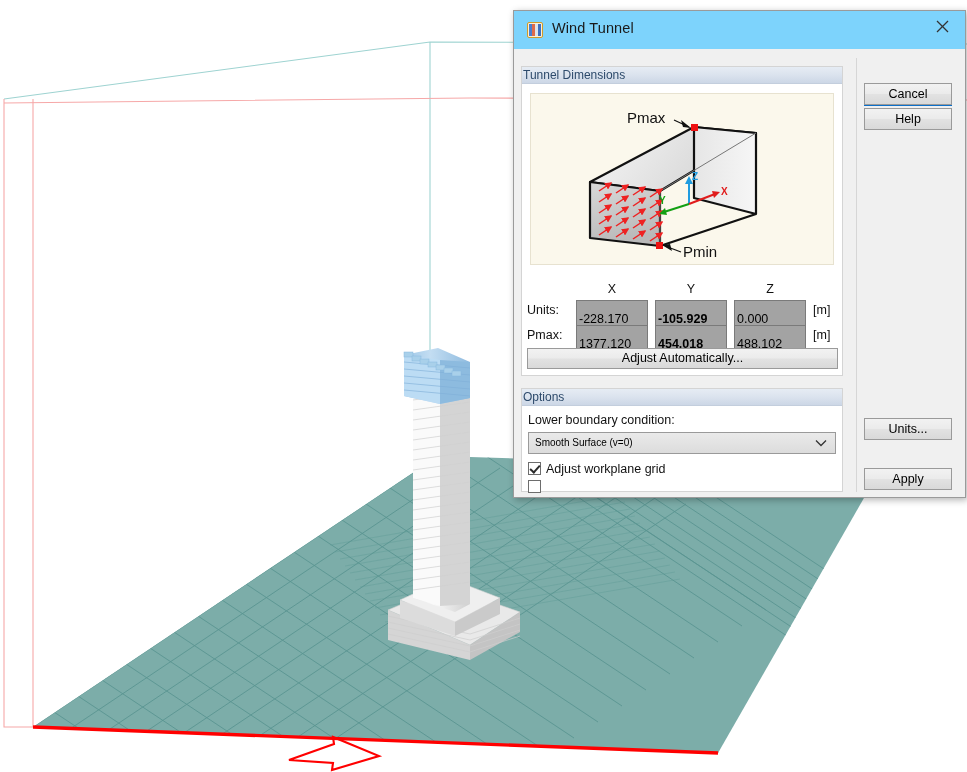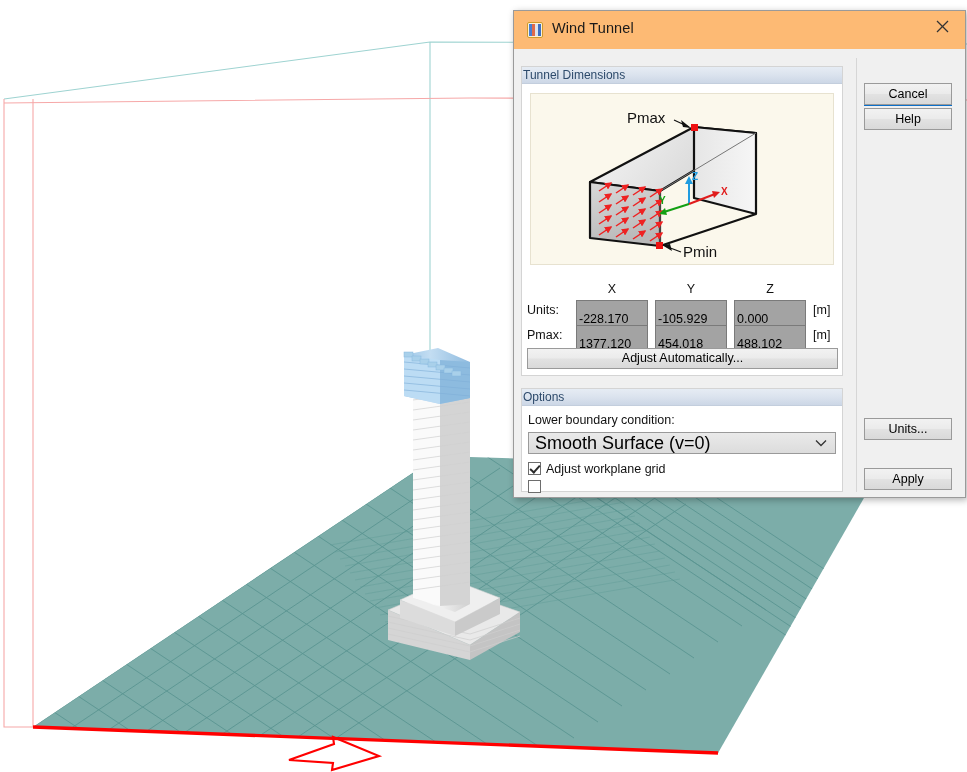--- a/index.html
+++ b/index.html
@@ -19,21 +19,21 @@
   
   #dialog{
     position:absolute;left:513px;top:10px;width:453px;height:488px;
     background:#f0f0f0;
     border:1px solid #9a9a9a;
     box-shadow:2px 2px 7px rgba(0,0,0,0.30);
     box-sizing:border-box;
   }
   .titlebar{
     position:absolute;left:0;top:0;right:0;height:38px;
-    background:#fdba74;
+    background:#7dd3fc;
     box-sizing:border-box;
   }
   .title-icon{
     position:absolute;left:13px;top:11px;width:16px;height:16px;
     border:1px solid #d09a2a;border-radius:2px;
     background:#fdf1d6;
     box-sizing:border-box;
     overflow:hidden;
   }
   .title-icon i{position:absolute;display:block;top:1px;bottom:1px;}
@@ -90,21 +90,21 @@
   .coord-row .rlabel{
     position:absolute;left:5px;top:3px;width:45px;font-size:12.5px;color:#111;
   }
   .coord-row input{
     position:absolute;top:0;width:72px;height:38px;
     border:1px solid #7a7a7a;background:#a3a3a3;
     font-family:"Liberation Sans", sans-serif;font-size:12.5px;color:#000;
     text-align:left;padding:0 5px 0 2px;box-sizing:border-box;
     line-height:19px;
   }
-  .cf-x{left:54px;} .cf-y{left:133px;} .cf-z{left:212px;}
+  .cf-x{left:54px;} .cf-y{left:133px;font-weight:bold;} .cf-z{left:212px;}
   .unit{position:absolute;left:291px;top:3px;font-size:12.5px;color:#111;}
 
   .btn{
     font-family:"Liberation Sans", sans-serif;font-size:12.5px;color:#000;
     background:linear-gradient(to bottom,#f2f2f2 0%,#ebebeb 48%,#e2e2e2 52%,#d9d9d9 100%);
     border:1px solid #9a9a9a;
     box-sizing:border-box;cursor:default;text-align:center;
   }
   .btn.default{
     border:2px solid #0c6fc9;background:#fdfdfd;margin-top:26px;
@@ -112,21 +112,21 @@
   .btn-adjust{
     position:absolute;left:5px;top:264px;width:311px;height:21px;line-height:19px;
   }
 
   
   .opt-label{position:absolute;left:6px;top:7px;font-size:12.5px;color:#111;}
   .combo{
     position:absolute;left:6px;top:26px;width:308px;height:22px;
     background:linear-gradient(to bottom,#eaeaea 0%,#e3e3e3 50%,#dcdcdc 100%);
     border:1px solid #9a9a9a;box-sizing:border-box;
-    font-size:18px;color:#000;line-height:20px;padding-left:6px;cursor:default;
+    font-size:10px;color:#000;line-height:20px;padding-left:6px;cursor:default;
   }
   .combo .chev{position:absolute;right:8px;top:0;height:20px;display:flex;align-items:center;}
   .checkrow{position:absolute;left:6px;height:16px;font-size:12.5px;color:#111;}
   .cr1{top:56px;} .cr2{top:74px;}
   .checkbox{
     display:inline-block;width:13px;height:13px;vertical-align:-2px;
     border:1px solid #6d6d6d;background:#fff;box-sizing:border-box;position:relative;
     margin-right:5px;
   }
   .checkbox.on:after{

